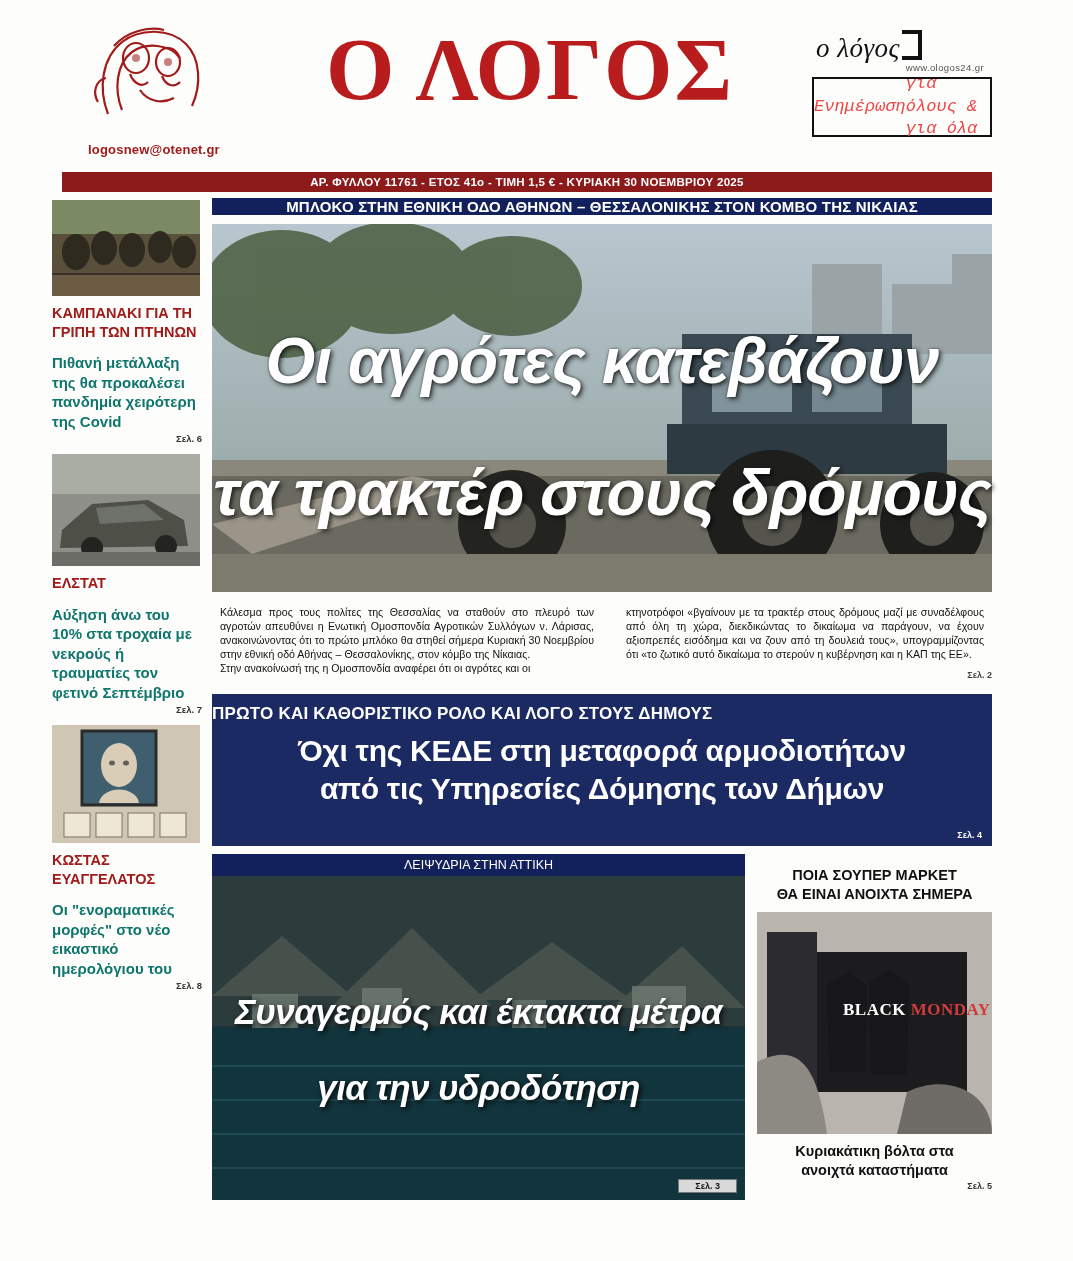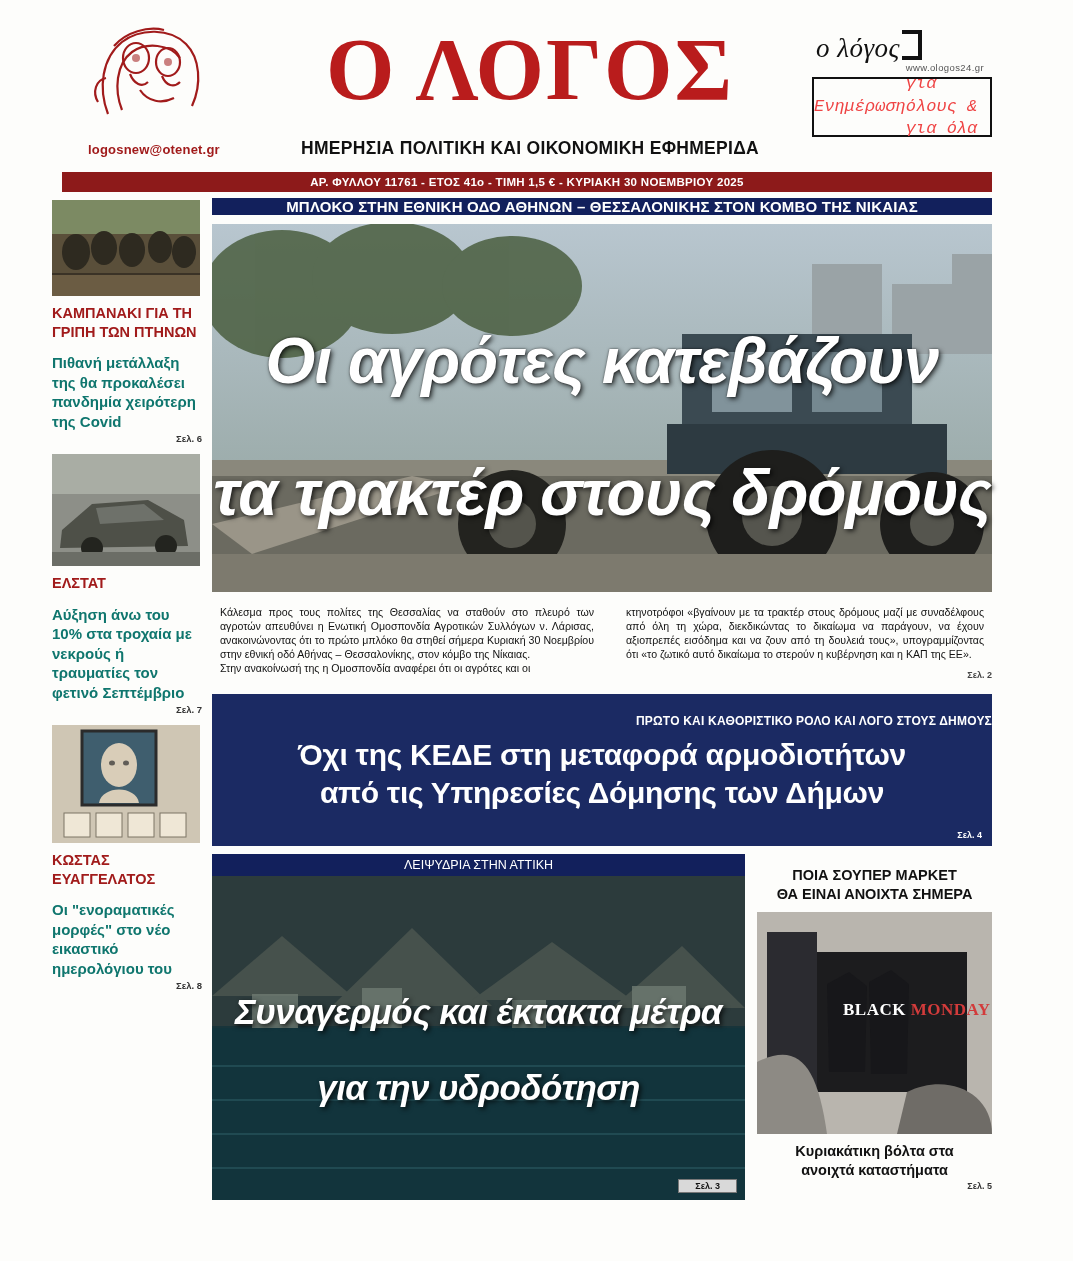--- a/index.html
+++ b/index.html
@@ -231,24 +231,24 @@
   
   .kede {
     position: absolute;
     left: 212px; top: 694px;
     width: 780px;
     height: 152px;
     background: #1b2a63;
     color: #fff;
   }
   .kede .kicker {
-    text-align: right;
-    font-size: 12px;
-    font-weight: bold;
-    padding-top: 20px;
+    text-align: left;
+    font-size: 17px;
+    font-weight: bold;
+    padding-top: 10px;
     letter-spacing: .2px;
   }
   .kede .line {
     text-align: center;
     font-size: 30px;
     font-weight: bold;
     line-height: 1.28;
     margin-top: 8px;
     letter-spacing: -.3px;
   }
@@ -375,21 +375,20 @@
         </g>
         <g fill="#a11b1b" opacity=".55">
           <circle cx="58" cy="40" r="4"></circle>
           <circle cx="90" cy="44" r="4"></circle>
         </g>
       </svg>
     </div>
     <div class="logo-email">logosnew@otenet.gr</div>
 
     <div class="title-main">Ο ΛΟΓΟΣ</div>
-    <div class="title-sub">ΗΜΕΡΗΣΙΑ ΠΟΛΙΤΙΚΗ ΚΑΙ ΟΙΚΟΝΟΜΙΚΗ ΕΦΗΜΕΡΙΔΑ</div>
 
     <div class="brandbox">
       <div class="bb-logo">
         <span>ο λόγος</span><span class="bb-mark"></span>
       </div>
       <div class="bb-url">www.ologos24.gr</div>
       <div class="bb-panel">
         <div>Ενημέρωση</div>
         <div>για όλους &amp; για όλα</div>
       </div>

